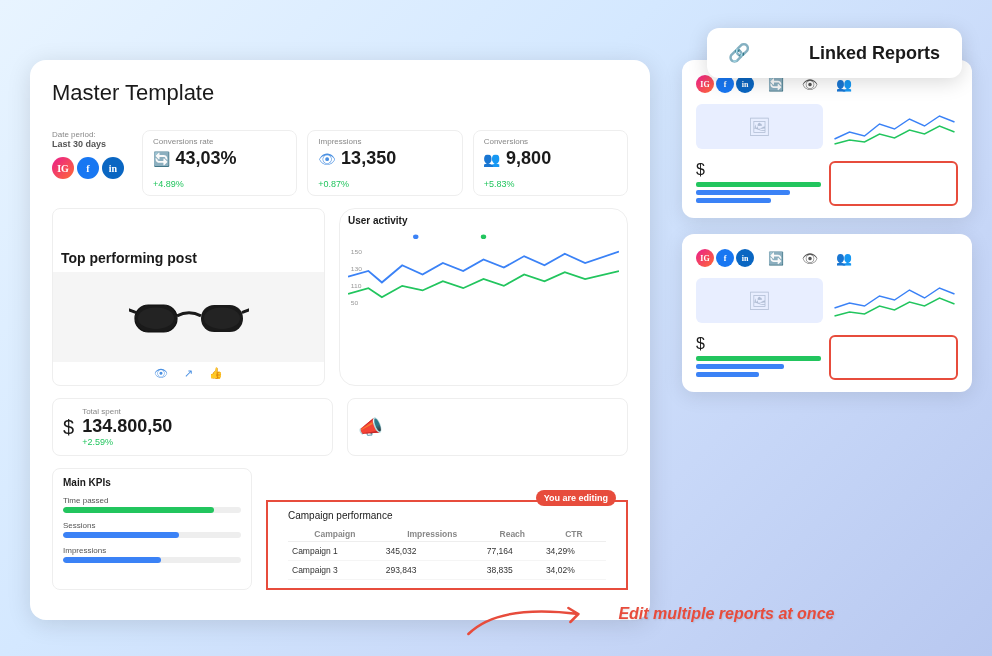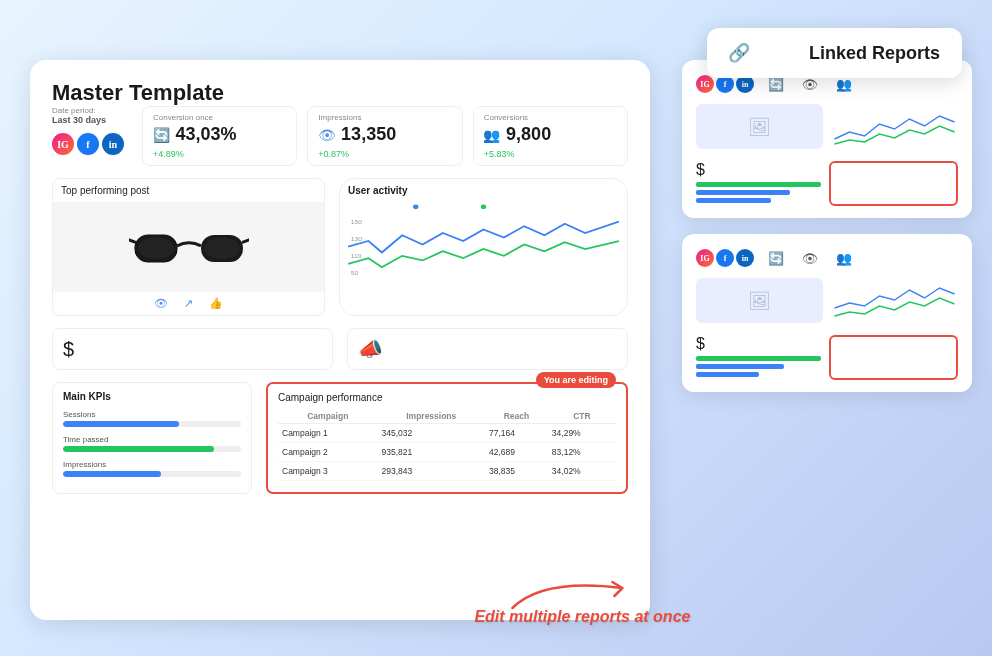--- a/index.html
+++ b/index.html
@@ -47,23 +47,23 @@
       height: 560px;
       background: white;
       border-radius: 16px;
       box-shadow: 0 4px 24px rgba(0,0,0,0.12);
       padding: 20px 22px;
       overflow: hidden;
     }
 
     .main-card-title {
       font-size: 22px;
-      font-weight: 700;
-      color: #1a1a1a;
-      margin-bottom: 0;
+      font-weight: 400;
+      color: #1a1a1a;
+      margin-bottom: 24px;
     }
 
     
     .top-row {
       display: flex;
       align-items: flex-start;
       gap: 10px;
       margin-bottom: 12px;
     }
     .date-period {
@@ -123,41 +123,42 @@
       color: #4a90e2;
     }
     .metric-value {
       font-size: 18px;
       font-weight: 800;
       color: #1a1a1a;
     }
     .metric-change {
       font-size: 9px;
       color: #22c55e;
-      margin-top: 4px;
+      margin-top: 10px;
     }
 
     
     .mid-row {
       display: flex;
       gap: 14px;
       margin-bottom: 12px;
     }
 
     .post-card {
       flex: 1;
       border: 1px solid #eee;
       border-radius: 8px;
       overflow: hidden;
     }
     .post-card-title {
-      font-size: 10px;
-      font-weight: 400;
+      font-size: 14px;
+      font-weight: 700;
       padding: 6px 8px;
       color: #1a1a1a;
+      margin-top: 35px;
     }
     .post-image {
       width: 100%;
       height: 90px;
       background: #f5f5f5;
       display: flex;
       align-items: center;
       justify-content: center;
       overflow: hidden;
     }
@@ -260,23 +261,24 @@
       overflow: hidden;
     }
     .kpi-bar {
       height: 100%;
       border-radius: 3px;
     }
 
     .campaign-card {
       flex: 1;
       border: 2px solid #e74c3c;
-      border-radius: 7px;
-      padding: 8px 10px;
+      border-radius: 0;
+      padding: 8px 20px;
       position: relative;
+      margin-top: 32px;
     }
     .editing-badge {
       position: absolute;
       top: -12px;
       right: 10px;
       background: #e74c3c;
       color: white;
       font-size: 9px;
       font-weight: 700;
       padding: 3px 8px;
@@ -402,25 +404,25 @@
       gap: 3px;
     }
     .r-bar-row {
       height: 5px;
       border-radius: 2px;
     }
 
     
     .bottom-annotation {
       position: absolute;
-      bottom: 30px;
+      bottom: 12px;
       left: 50%;
       transform: translateX(-10%);
       display: flex;
-      flex-direction: column;
+      flex-direction: row;
       align-items: center;
     }
     .arrow-svg {
       width: 160px;
       height: 50px;
     }
     .annotation-text {
       font-size: 16px;
       font-weight: 800;
       color: #e74c3c;
@@ -451,21 +453,21 @@
       <div class="date-label">Date period:</div>
       <div class="date-value">Last 30 days</div>
       <div class="social-icons">
         <div class="social-icon ig">IG</div>
         <div class="social-icon fb">f</div>
         <div class="social-icon li">in</div>
       </div>
     </div>
 
     <div class="metric-card">
-      <div class="metric-label">Conversion once</div>
+      <div class="metric-label">Conversions rate</div>
       <div class="metric-row">
         <span class="metric-icon">🔄</span>
         <span class="metric-value">43,03%</span>
       </div>
       <div class="metric-change">+4.89%</div>
     </div>
 
     <div class="metric-card">
       <div class="metric-label">Impressions</div>
       <div class="metric-row">
@@ -529,40 +531,45 @@
           <text x="2" y="50" font-size="5" fill="#999">110</text>
           <text x="2" y="65" font-size="5" fill="#999">50</text>
         </svg>
       </div>
     </div>
   </div>
 
   <div class="spend-row">
     <div class="spend-card">
       <span class="spend-icon">$</span>
+      <div class="spend-info">
+        <div class="spend-label">Total spent</div>
+        <div class="spend-value">134.800,50</div>
+        <div class="spend-change">+2.59%</div>
+      </div>
     </div>
     <div class="spend-card">
       <span class="spend-icon">📣</span>
     </div>
   </div>
 
   <div class="bottom-row">
 
     <div class="kpi-card">
       <div class="kpi-title">Main KPIs</div>
+      <div class="kpi-item">
+        <div class="kpi-item-label">Time passed</div>
+        <div class="kpi-bar-bg">
+            <div class="kpi-bar" style="width:85%;background:#22c55e"></div>
+          </div>
+      </div>
       <div class="kpi-item">
         <div class="kpi-item-label">Sessions</div>
         <div class="kpi-bar-bg">
             <div class="kpi-bar" style="width:65%;background:#3b82f6"></div>
-          </div>
-      </div>
-      <div class="kpi-item">
-        <div class="kpi-item-label">Time passed</div>
-        <div class="kpi-bar-bg">
-            <div class="kpi-bar" style="width:85%;background:#22c55e"></div>
           </div>
       </div>
       <div class="kpi-item">
         <div class="kpi-item-label">Impressions</div>
         <div class="kpi-bar-bg">
             <div class="kpi-bar" style="width:55%;background:#3b82f6"></div>
           </div>
       </div>
     </div>
 
@@ -579,26 +586,20 @@
           </tr>
         </thead>
         <tbody>
           <tr>
             <td>Campaign 1</td>
             <td>345,032</td>
             <td>77,164</td>
             <td>34,29%</td>
           </tr>
           <tr>
-            <td>Campaign 2</td>
-            <td>935,821</td>
-            <td>42,689</td>
-            <td>83,12%</td>
-          </tr>
-          <tr>
             <td>Campaign 3</td>
             <td>293,843</td>
             <td>38,835</td>
             <td>34,02%</td>
           </tr>
         </tbody>
       </table>
     </div>
   </div>
 </div>

